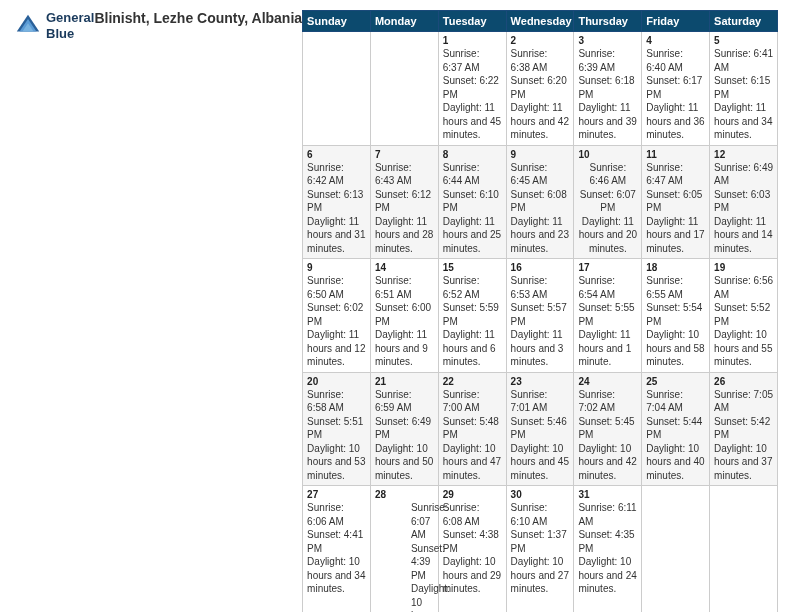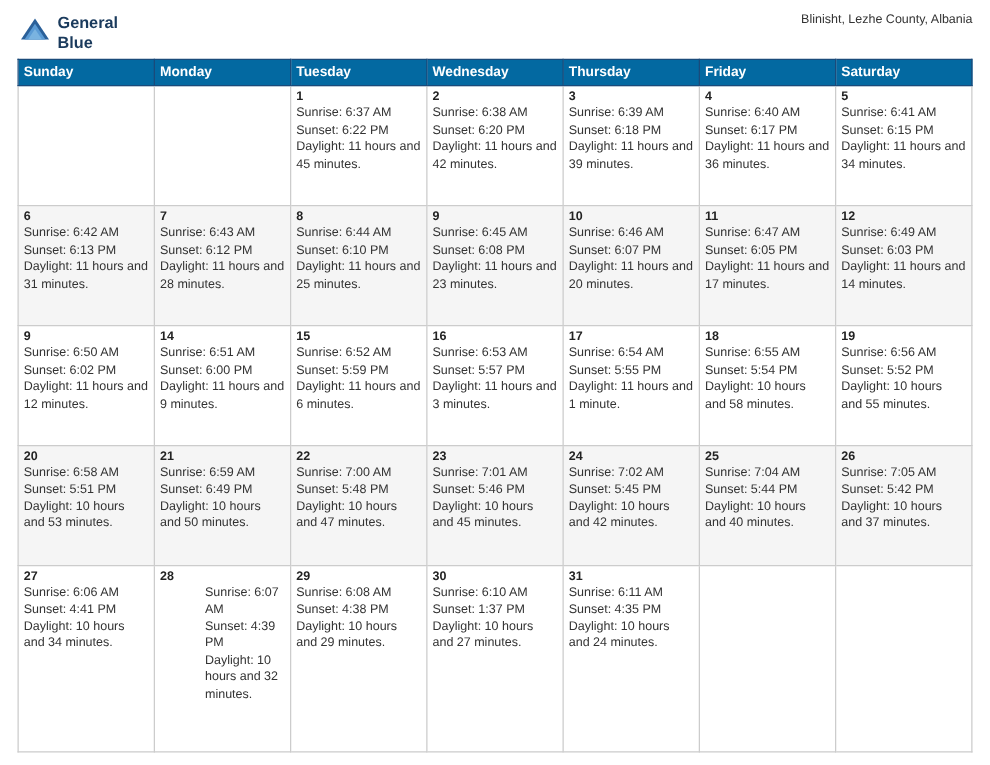--- a/index.html
+++ b/index.html
@@ -8,21 +8,20 @@
       background: #fff;
       width: 792px;
       height: 612px;
       overflow: hidden;
     }
     .page {
       width: 792px;
       height: 612px;
       padding: 10px 14px;
       display: flex;
-      flex-direction: column;
     }
     .header {
       display: flex;
       justify-content: space-between;
       align-items: flex-start;
       margin-bottom: 6px;
     }
     .logo {
       display: flex;
       align-items: center;
@@ -41,32 +40,33 @@
     .title-block {
       text-align: right;
     }
     .month-title {
       font-size: 32px;
       font-weight: bold;
       color: #1a3a5c;
       line-height: 1.1;
     }
     .subtitle {
-      font-size: 10px;
+      font-size: 14px;
       color: #333;
+      font-weight: bold;
     }
     .calendar {
       flex: 1;
       border: 1px solid #ccc;
       border-collapse: collapse;
       width: 100%;
       table-layout: fixed;
     }
     .calendar th {
-      background: #0369a1;
+      background: #0c4a6e;
       color: #fff;
       font-size: 11px;
       font-weight: bold;
       padding: 4px 4px;
       text-align: left;
       border: 1px solid #1a4a7a;
     }
     .calendar td {
       border: 1px solid #ccc;
       vertical-align: top;
@@ -181,21 +181,21 @@
 Daylight: 11 hours and 25 minutes.</div>
           </td>
           <td>
             <span class="day-num">9</span>
             <div class="day-info" style="white-space: pre-line;">Sunrise: 6:45 AM
 Sunset: 6:08 PM
 Daylight: 11 hours and 23 minutes.</div>
           </td>
           <td>
             <span class="day-num">10</span>
-            <div class="day-info" style="white-space: pre-line;">Sunrise: 6:46 AM
+            <div class="day-info" style="white-space: pre-line; text-align: center;">Sunrise: 6:46 AM
 Sunset: 6:07 PM
 Daylight: 11 hours and 20 minutes.</div>
           </td>
           <td>
             <span class="day-num">11</span>
             <div class="day-info" style="white-space: pre-line;">Sunrise: 6:47 AM
 Sunset: 6:05 PM
 Daylight: 11 hours and 17 minutes.</div>
           </td>
           <td>

